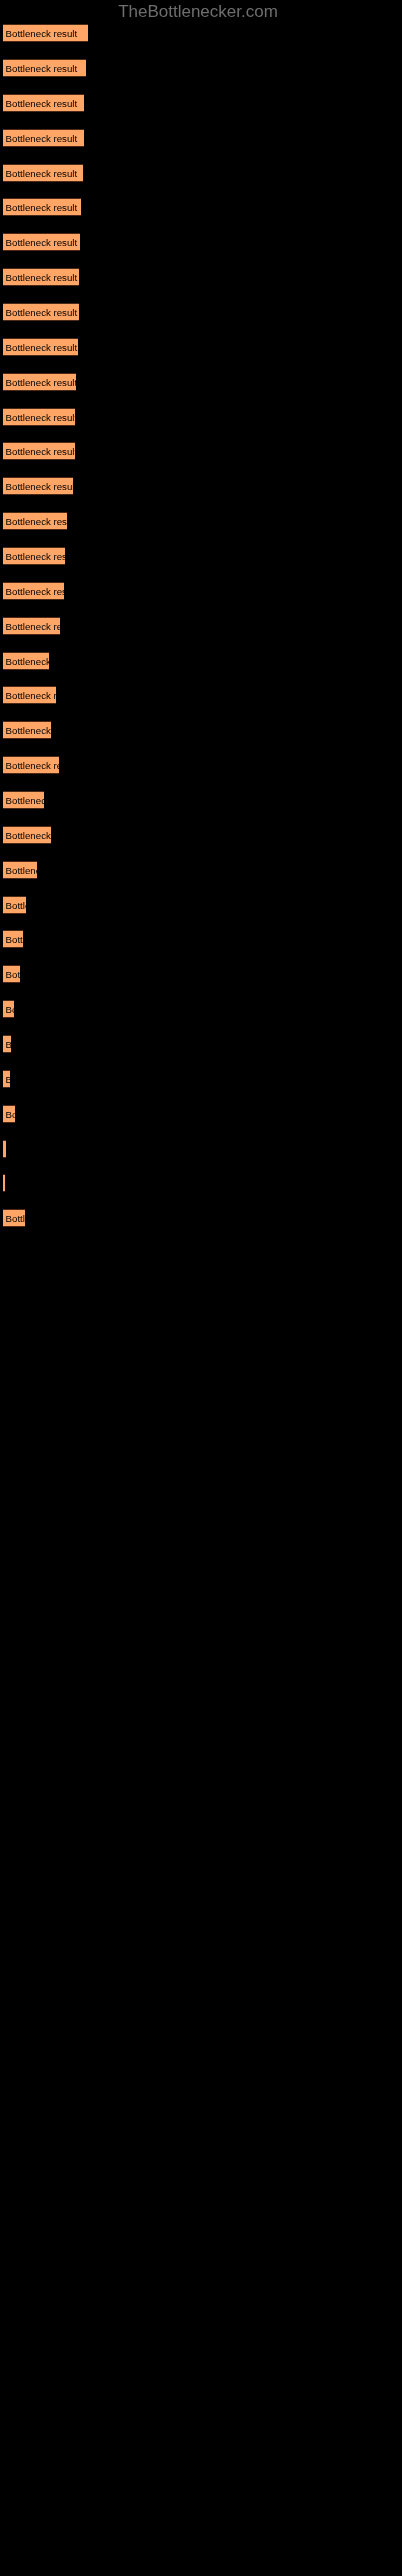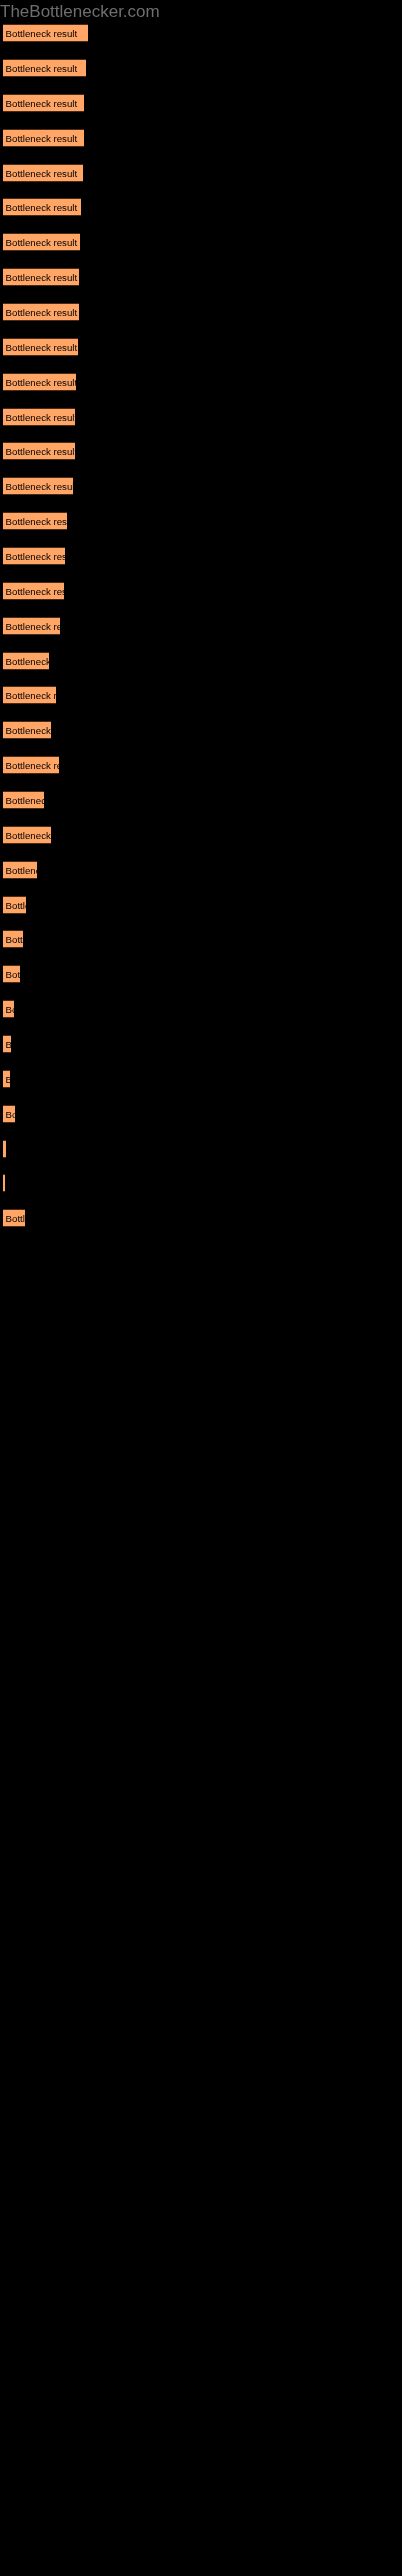--- a/index.html
+++ b/index.html
@@ -15,21 +15,21 @@
     font-family: "Liberation Sans", sans-serif;
   }
 
   .watermark {
     position: absolute;
     top: 0px;
     left: 0px;
     width: 396px;
     height: 24px;
     line-height: 24px;
-    text-align: left;
+    text-align: center;
     color: #6e6e6e;
     font-size: 17px;
     font-family: "Liberation Sans", sans-serif;
     letter-spacing: 0px;
     white-space: nowrap;
     user-select: none;
   }
 
   .chart-area {
     position: absolute;

